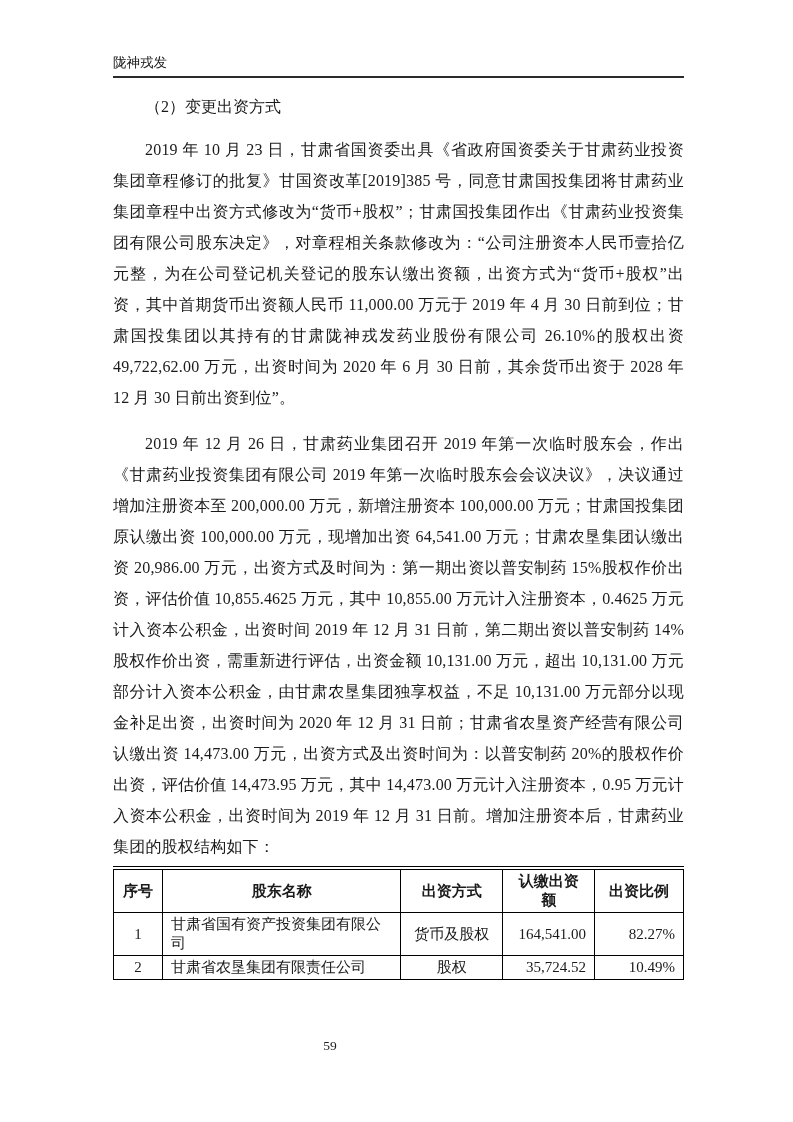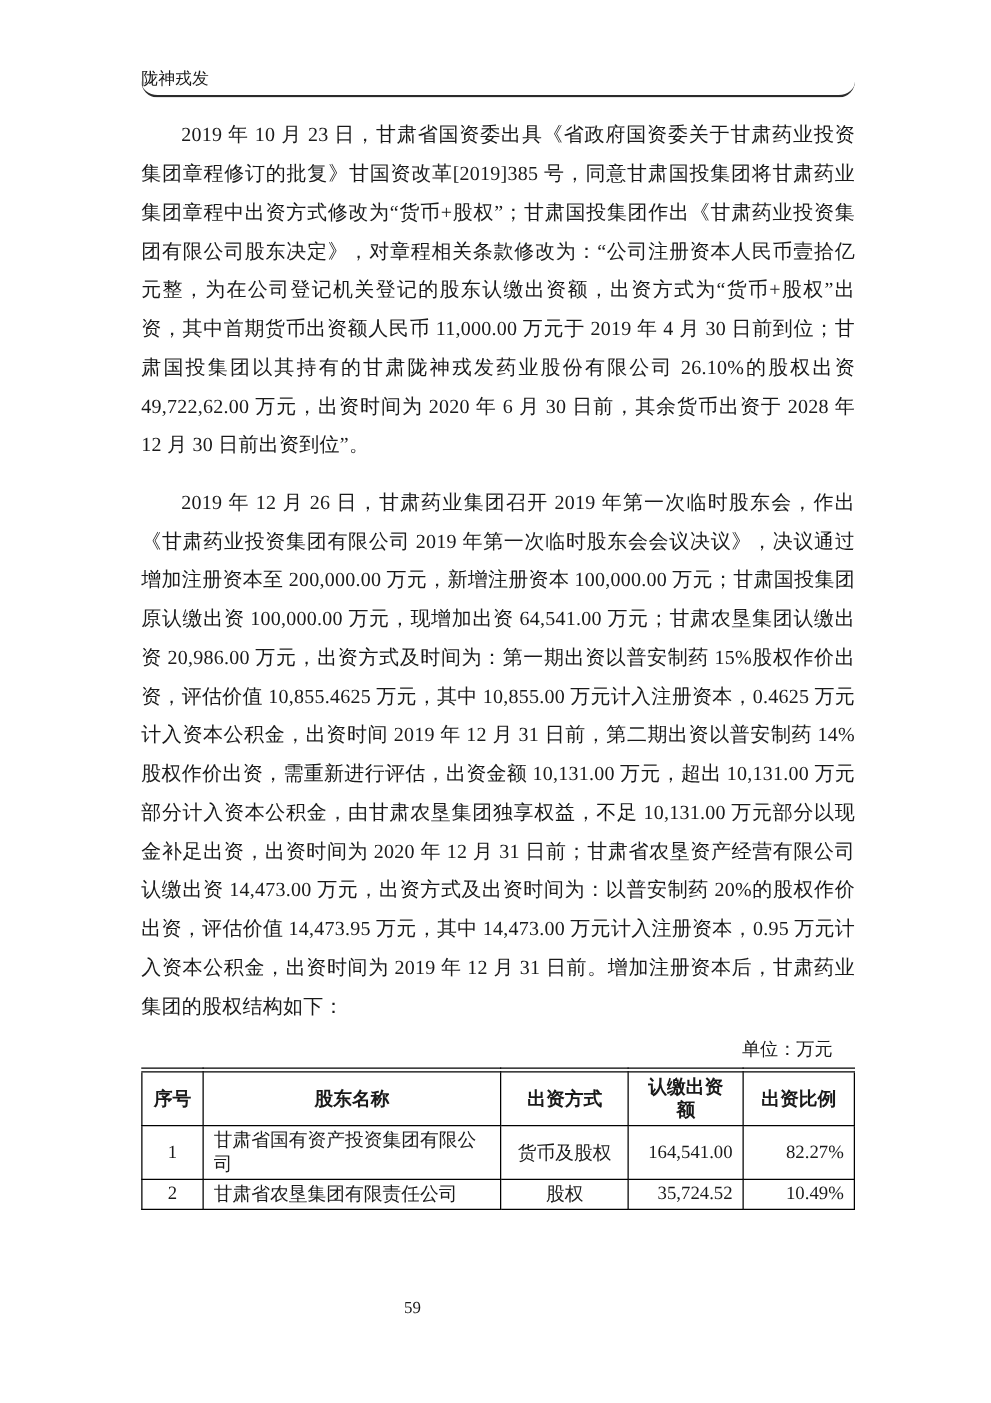--- a/index.html
+++ b/index.html
@@ -1,15 +1,15 @@
 <!DOCTYPE html>
 <html><head>
 <meta charset="utf-8">
 <style>
-  * { margin: 0; padding: 0; box-sizing: border-box; border-radius: 13px; }
+  * { margin: 0; padding: 0; box-sizing: border-box; }
   html, body { background: #ffffff; }
   body {
     width: 793px; height: 1122px;
     font-family: "Liberation Serif", "DejaVu Serif", serif;
     color: #1a1a1a;
     position: relative;
     overflow: hidden;
   }
   .page {
     position: absolute; top: 0; left: 0;
@@ -89,27 +89,27 @@
 </head>
 <body>
 
 <div class="page">
   <div class="content">
 
     <div class="doc-header">
       <span>陇神戎发</span>
     </div>
 
+    <div class="section-heading">（2）变更出资方式</div>
 
     <p class="body-para">2019 年 10 月 23 日，甘肃省国资委出具《省政府国资委关于甘肃药业投资集团章程修订的批复》甘国资改革[2019]385 号，同意甘肃国投集团将甘肃药业集团章程中出资方式修改为“货币+股权”；甘肃国投集团作出《甘肃药业投资集团有限公司股东决定》，对章程相关条款修改为：“公司注册资本人民币壹拾亿元整，为在公司登记机关登记的股东认缴出资额，出资方式为“货币+股权”出资，其中首期货币出资额人民币 11,000.00 万元于 2019 年 4 月 30 日前到位；甘肃国投集团以其持有的甘肃陇神戎发药业股份有限公司 26.10%的股权出资 49,722,62.00 万元，出资时间为 2020 年 6 月 30 日前，其余货币出资于 2028 年 12 月 30 日前出资到位”。</p>
 
 
     <p class="body-para">2019 年 12 月 26 日，甘肃药业集团召开 2019 年第一次临时股东会，作出《甘肃药业投资集团有限公司 2019 年第一次临时股东会会议决议》，决议通过增加注册资本至 200,000.00 万元，新增注册资本 100,000.00 万元；甘肃国投集团原认缴出资 100,000.00 万元，现增加出资 64,541.00 万元；甘肃农垦集团认缴出资 20,986.00 万元，出资方式及时间为：第一期出资以普安制药 15%股权作价出资，评估价值 10,855.4625 万元，其中 10,855.00 万元计入注册资本，0.4625 万元计入资本公积金，出资时间 2019 年 12 月 31 日前，第二期出资以普安制药 14%股权作价出资，需重新进行评估，出资金额 10,131.00 万元，超出 10,131.00 万元部分计入资本公积金，由甘肃农垦集团独享权益，不足 10,131.00 万元部分以现金补足出资，出资时间为 2020 年 12 月 31 日前；甘肃省农垦资产经营有限公司认缴出资 14,473.00 万元，出资方式及出资时间为：以普安制药 20%的股权作价出资，评估价值 14,473.95 万元，其中 14,473.00 万元计入注册资本，0.95 万元计入资本公积金，出资时间为 2019 年 12 月 31 日前。增加注册资本后，甘肃药业集团的股权结构如下：</p>
 
-    <div class="unit-label">单位：万元</div>
 
     <table class="shareholding">
       <colgroup>
         <col class="col-seq">
           <col class="col-name">
           <col class="col-mode">
           <col class="col-amt">
           <col class="col-ratio">
       </colgroup>
       <thead>

